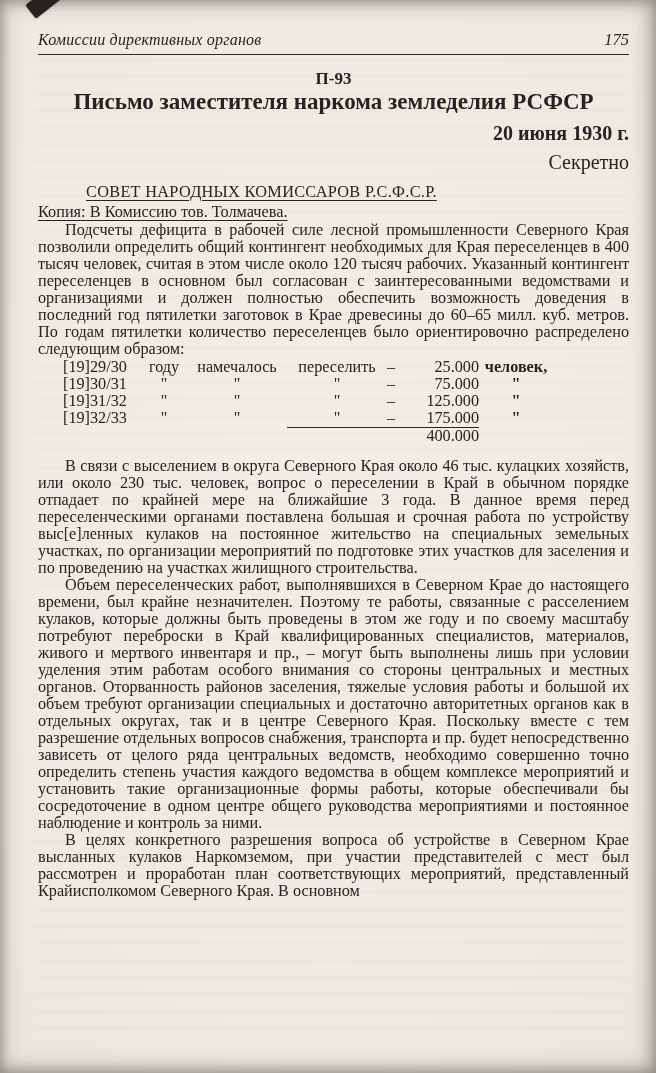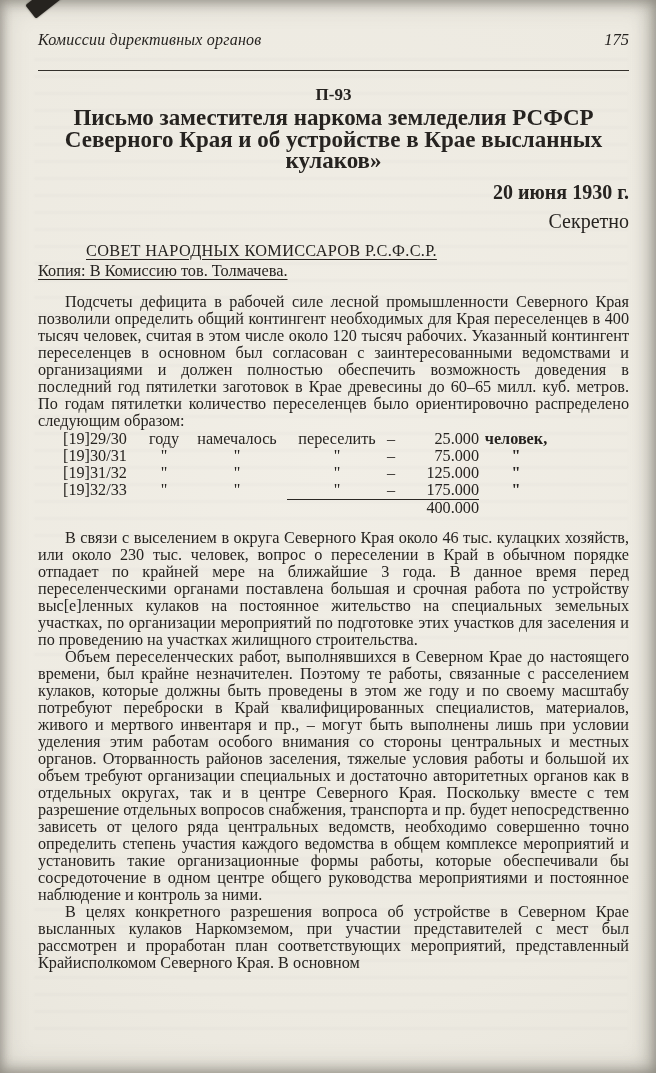--- a/index.html
+++ b/index.html
@@ -28,37 +28,37 @@
   }
   .corner-mark {
     position: absolute; top: -7px; left: 27px; width: 34px; height: 17px;
     background: #26231f; transform: rotate(-38deg); border-radius: 2px;
     box-shadow: 0 0 2px rgba(38,35,31,.6);
   }
   .content { position: relative; padding: 30px 27px 0 38px; }
 
   .running-header {
     display: flex; justify-content: space-between; align-items: baseline;
-    border-bottom: 1.6px solid #33302b; padding-bottom: 20px;
+    border-bottom: 1.6px solid #33302b; padding-bottom: 4px;
   }
   .rh-title { font-style: italic; font-size: 16px; letter-spacing: .2px; }
   .rh-page  { font-style: italic; font-size: 16.5px; }
 
   .doc-number { text-align: center; font-weight: bold; font-size: 17px; margin-top: 14px; }
   .doc-title  { text-align: center; font-weight: bold; font-size: 23px; line-height: 21.5px; margin-top: 2px; }
   .doc-date   { text-align: right; font-weight: bold; font-size: 20px; margin-top: 9px; }
   .doc-secret { text-align: right; font-size: 20px; margin-top: 6px; }
 
   .recipient, .copy-line {
     font-size: 16.3px; line-height: 20px;
     text-decoration: underline; text-underline-offset: 2.5px;
   }
   .recipient { margin-top: 8px; letter-spacing: .3px; margin-left: 48px; }
 
-  .body { margin-top: 13px; font-size: 16.2px; line-height: 17px; }
+  .body { font-size: 16.2px; line-height: 17px; }
   .para { text-align: justify; text-indent: 27px; }
   .gap-top { margin-top: 12px; }
 
   .sched { padding-left: 25px; margin: 1px 0 0 0; }
   .sched-row { display: flex; align-items: flex-start; line-height: 17.2px; }
   .c-year { width: 78px; }
   .c-w { text-align: center; }
   .c-w1 { width: 46px; }
   .c-w2 { width: 100px; }
   .c-w3 { width: 100px; }
@@ -79,21 +79,20 @@
 
     <div class="running-header">
       <span class="rh-title">Комиссии директивных органов</span>
       <span class="rh-page">175</span>
     </div>
 
     <div class="doc-number">П-93</div>
 
     <div class="doc-title">
       <div>Письмо заместителя наркома земледелия РСФСР</div>
-      <div>Северного Края и об устройстве в Крае высланных кулаков»</div>
     </div>
 
     <div class="doc-date">20 июня 1930 г.</div>
     <div class="doc-secret">Секретно</div>
 
     <div class="recipient">СОВЕТ НАРОДНЫХ КОМИССАРОВ Р.С.Ф.С.Р.</div>
     <div class="copy-line">Копия: В Комиссию тов. Толмачева.</div>
 
     <div class="body">
 

